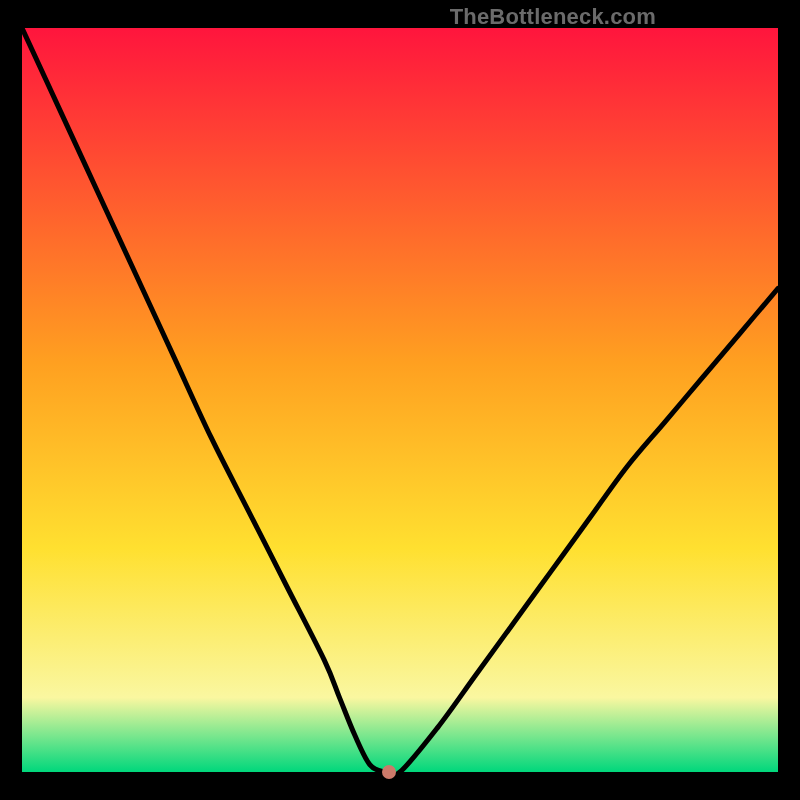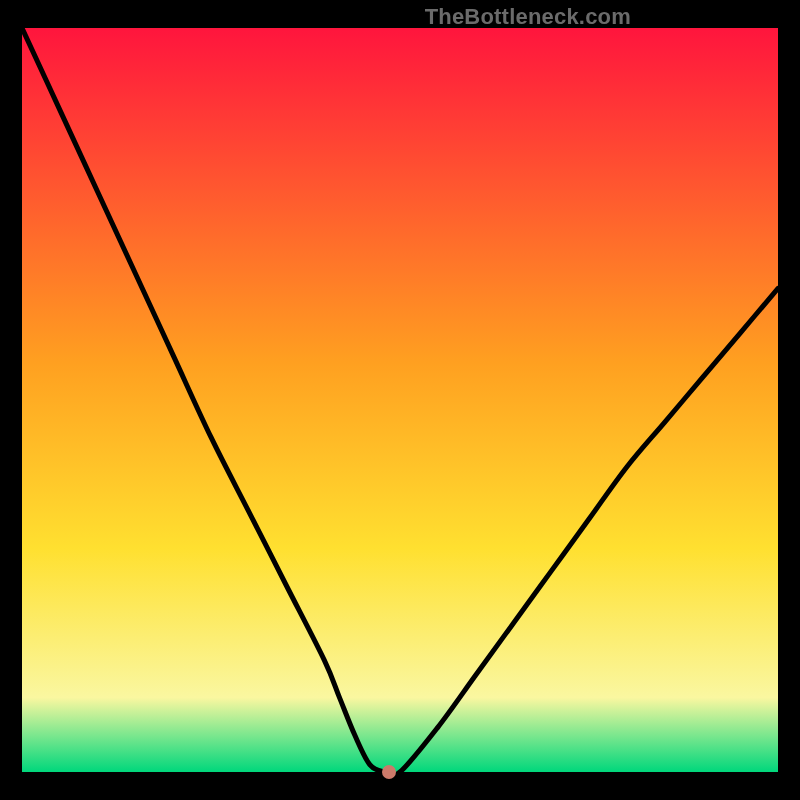--- a/index.html
+++ b/index.html
@@ -9,20 +9,21 @@
     height: 800px;
     background: #000;
     font-family: Arial, Helvetica, sans-serif;
     overflow: hidden;
   }
   .frame {
     position: relative;
     width: 643px;
     height: 800px;
     background: #000;
+    padding-left: 25px;
   }
   .watermark {
     position: absolute;
     top: 4px;
     right: 12px;
     color: #6b6b6b;
     font-size: 22px;
     font-weight: 600;
     letter-spacing: 0.2px;
     user-select: none;

